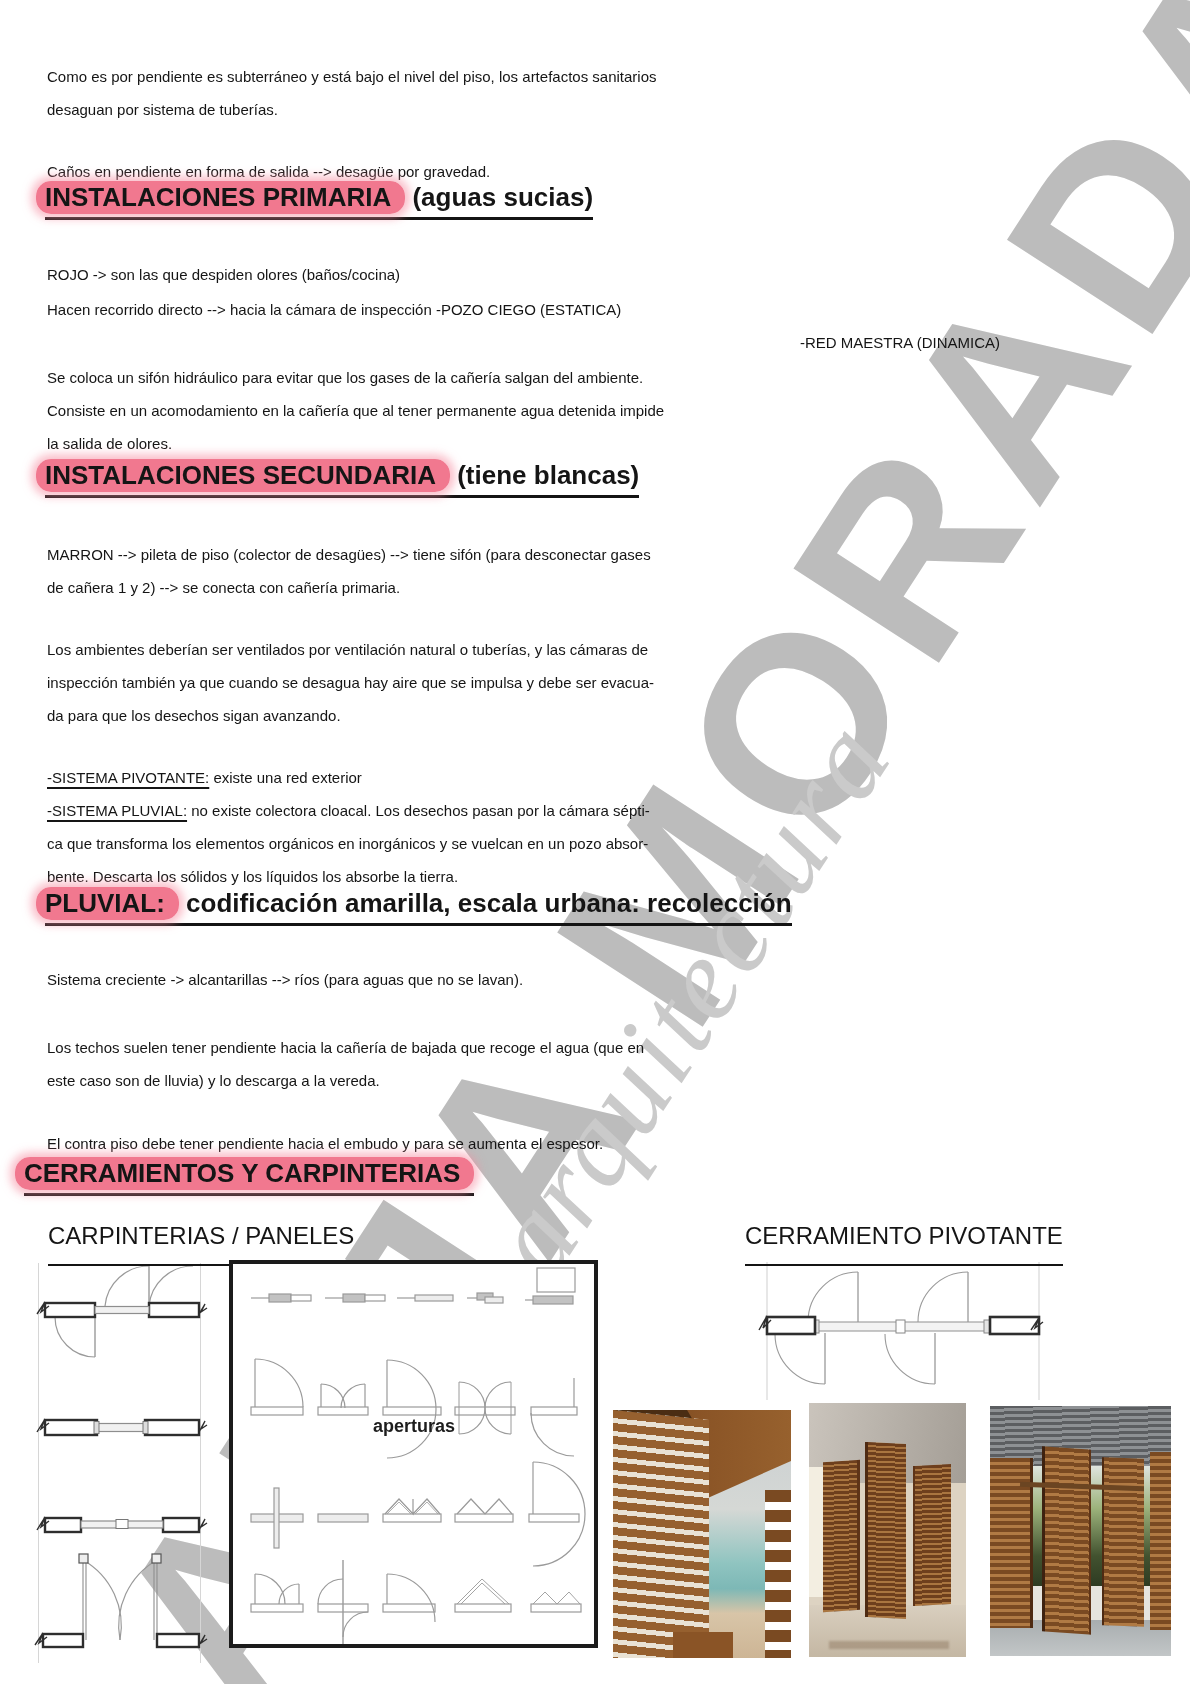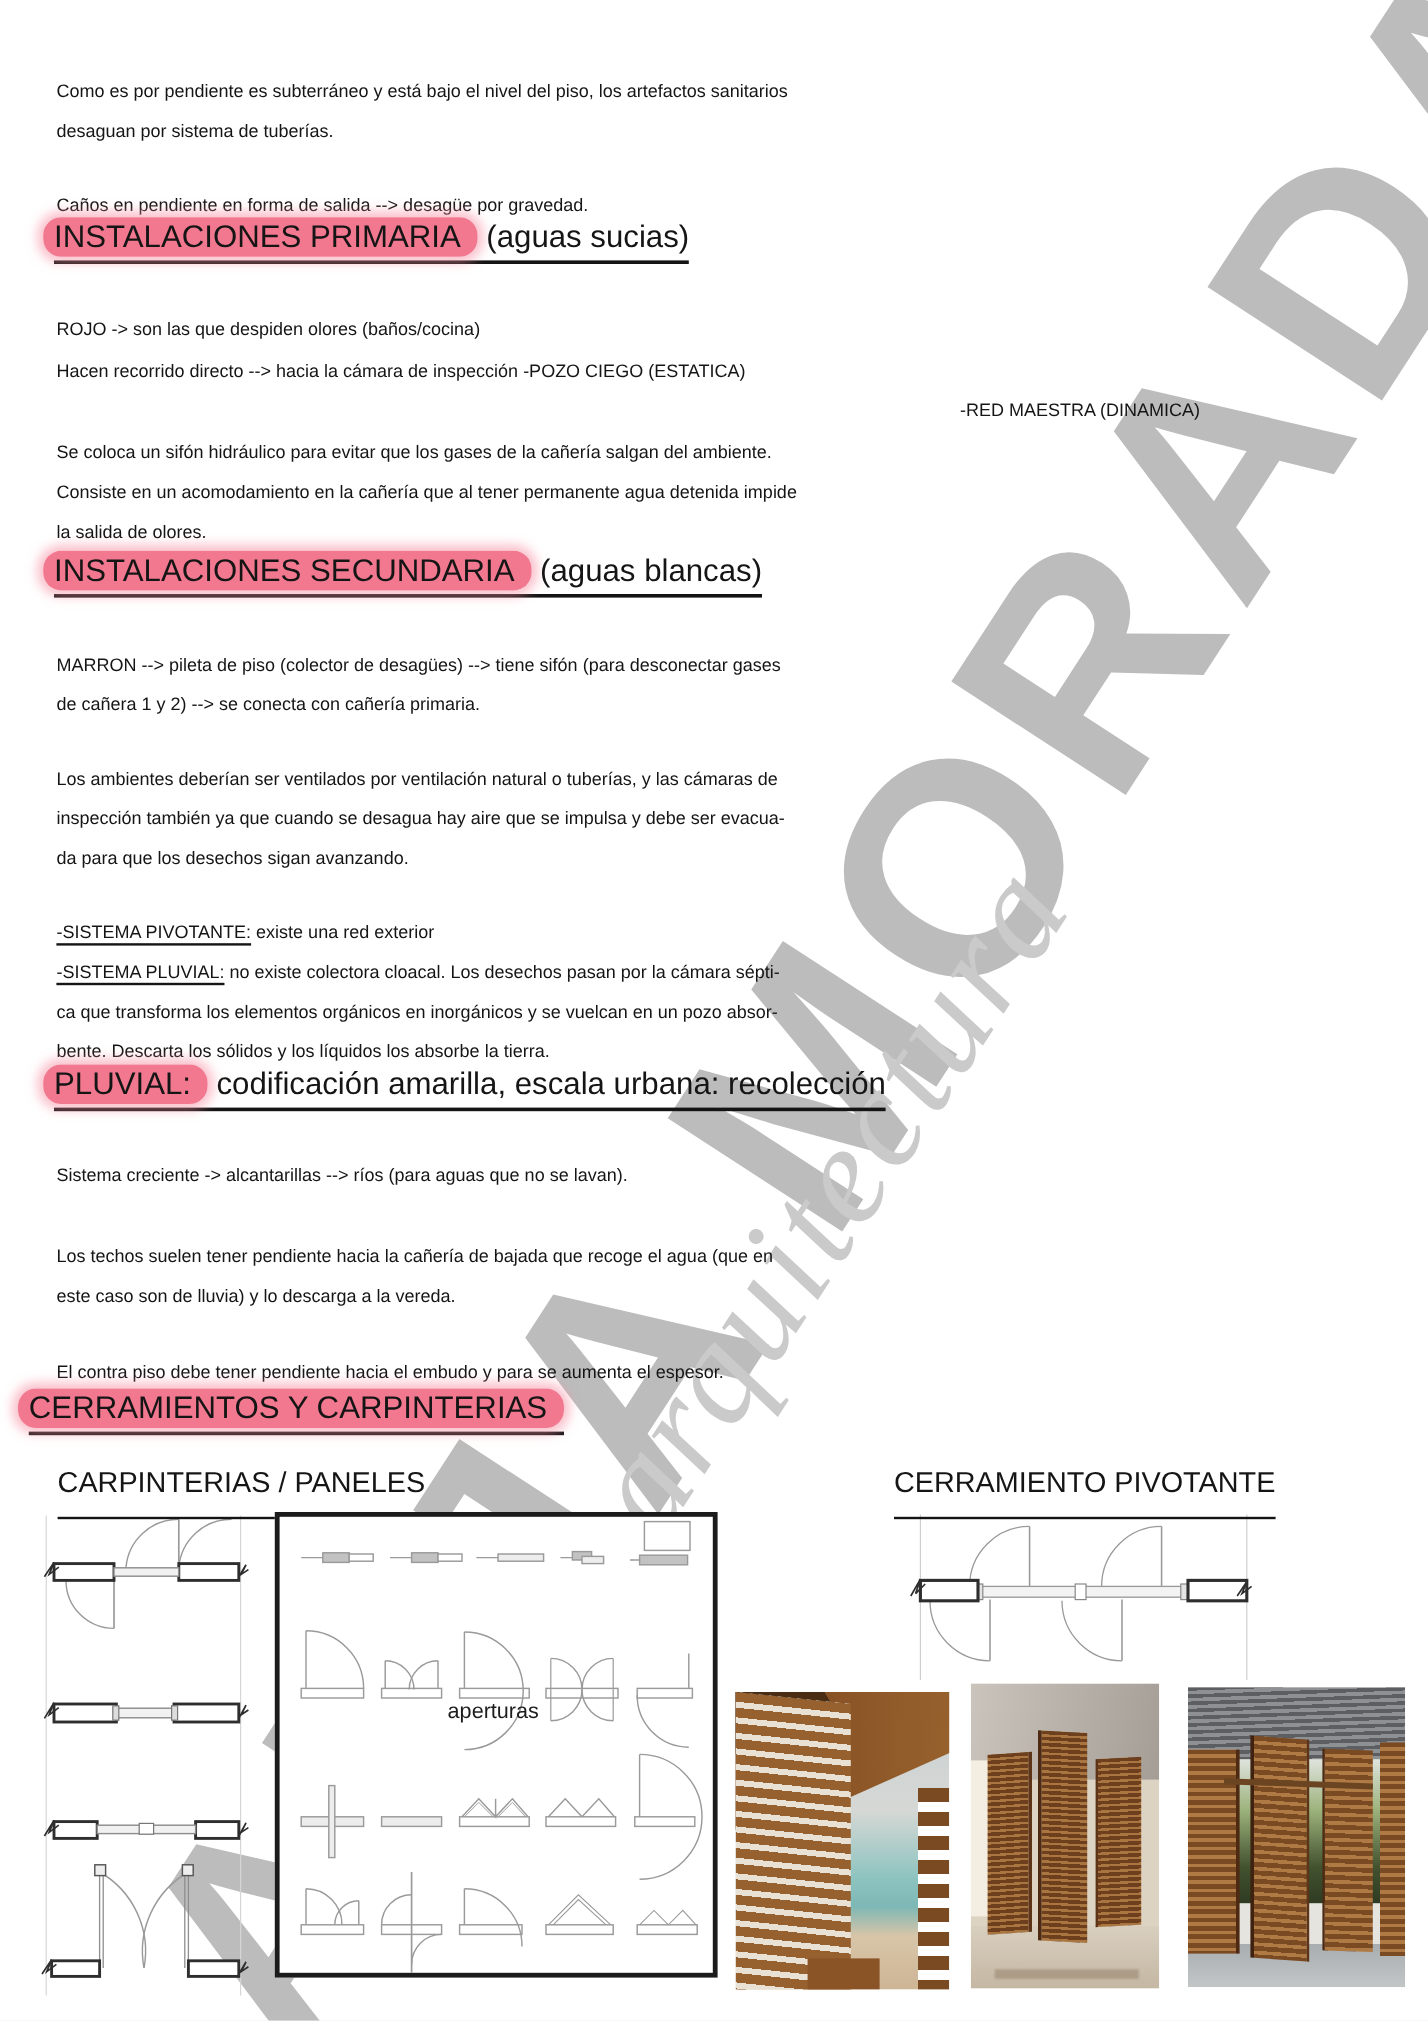--- a/index.html
+++ b/index.html
@@ -7,33 +7,33 @@
         overflow:hidden;font-family:"Liberation Sans",sans-serif;color:#151515;}
   
   .wm-big{position:absolute;left:70px;top:1610px;transform:rotate(-57deg);transform-origin:0 0;
           font-size:252px;font-weight:bold;letter-spacing:14px;color:#bcbcbc;white-space:nowrap;
           z-index:0;line-height:1;}
   .wm-script{position:absolute;left:468px;top:1232px;transform:rotate(-57deg);transform-origin:0 0;
           font-family:"Liberation Serif",serif;font-style:italic;font-size:118px;color:#cacaca;
           letter-spacing:4px;white-space:nowrap;z-index:0;line-height:1;}
   
   .txt{position:absolute;left:47px;font-size:15px;line-height:33px;white-space:pre-line;z-index:2;margin-top:15px;}
-  .heading{position:absolute;left:45px;font-size:26px;font-weight:normal;line-height:31px;
+  .heading{position:absolute;left:45px;font-size:26px;font-weight:bold;line-height:31px;
            white-space:nowrap;z-index:2;border-bottom:3px solid #141414;padding-bottom:4px;}
   .hl-pill{background:#f1788f;border-radius:15px;padding:1px 14px 2px 9px;margin-left:-9px;
            box-shadow:0 0 9px 5px rgba(245,140,160,.55);}
   .subhead{position:absolute;font-size:24px;line-height:28px;white-space:nowrap;z-index:2;
            border-bottom:2px solid #141414;padding-bottom:14px;}
   .useg{text-decoration:underline;text-decoration-thickness:2px;text-underline-offset:4px;}
   
   .fig{position:absolute;z-index:1;}
   .guide{position:absolute;width:1px;background:#d6d6d6;z-index:1;}
   #apertura-box{position:absolute;left:229px;top:1260px;width:369px;height:388px;background:#fff;
                 border:4px solid #1b1b1b;box-sizing:border-box;z-index:2;}
-  #apertura-label{position:absolute;left:140px;top:152px;font-size:18px;font-weight:normal;color:#1d1d1d;}
+  #apertura-label{position:absolute;left:140px;top:152px;font-size:18px;font-weight:bold;color:#1d1d1d;}
   svg{display:block;}
   
   .photo{position:absolute;overflow:hidden;z-index:3;}
   .abs{position:absolute;}
   .slatsH{background:repeating-linear-gradient(180deg,#96602f 0 8px,#e9e2d4 8px 13px);}
   .slatsH2{background:repeating-linear-gradient(180deg,#7a4a22 0 4px,#b07a44 4px 7px);}
   .slatsFine{background:repeating-linear-gradient(180deg,#6e3f1d 0 3px,#a97540 3px 5px);}
 </style>
 </head>
 <body>
@@ -49,21 +49,21 @@
 
   <div class="heading" style="top:182px"><span class="hl-pill">INSTALACIONES PRIMARIA</span><span> (aguas sucias)</span></div>
 
   <div class="txt" style="top:243px">ROJO -&gt; son las que despiden olores (baños/cocina)</div>
   <div class="txt" style="top:278px">Hacen recorrido directo --&gt; hacia la cámara de inspección -POZO CIEGO (ESTATICA)</div>
   <div class="txt" style="top:311px;left:800px">-RED MAESTRA (DINAMICA)</div>
   <div class="txt" style="top:346px">Se coloca un sifón hidráulico para evitar que los gases de la cañería salgan del ambiente.
 Consiste en un acomodamiento en la cañería que al tener permanente agua detenida impide
 la salida de olores.</div>
 
-  <div class="heading" style="top:460px"><span class="hl-pill">INSTALACIONES SECUNDARIA</span><span> (aguas blancas)</span></div>
+  <div class="heading" style="top:460px"><span class="hl-pill">INSTALACIONES SECUNDARIA</span><span> (tiene blancas)</span></div>
 
   <div class="txt" style="top:523px">MARRON --&gt; pileta de piso (colector de desagües) --&gt; tiene sifón (para desconectar gases
 de cañera 1 y 2) --&gt; se conecta con cañería primaria.</div>
   <div class="txt" style="top:618px">Los ambientes deberían ser ventilados por ventilación natural o tuberías, y las cámaras de
 inspección también ya que cuando se desagua hay aire que se impulsa y debe ser evacua-
 da para que los desechos sigan avanzando.</div>
 
   <div class="txt" style="top:746px"><span class="useg">-SISTEMA PIVOTANTE:</span><span> existe una red exterior</span></div>
   <div class="txt" style="top:779px"><span class="useg">-SISTEMA PLUVIAL:</span><span> no existe colectora cloacal. Los desechos pasan por la cámara sépti-
 ca que transforma los elementos orgánicos en inorgánicos y se vuelcan en un pozo absor-

